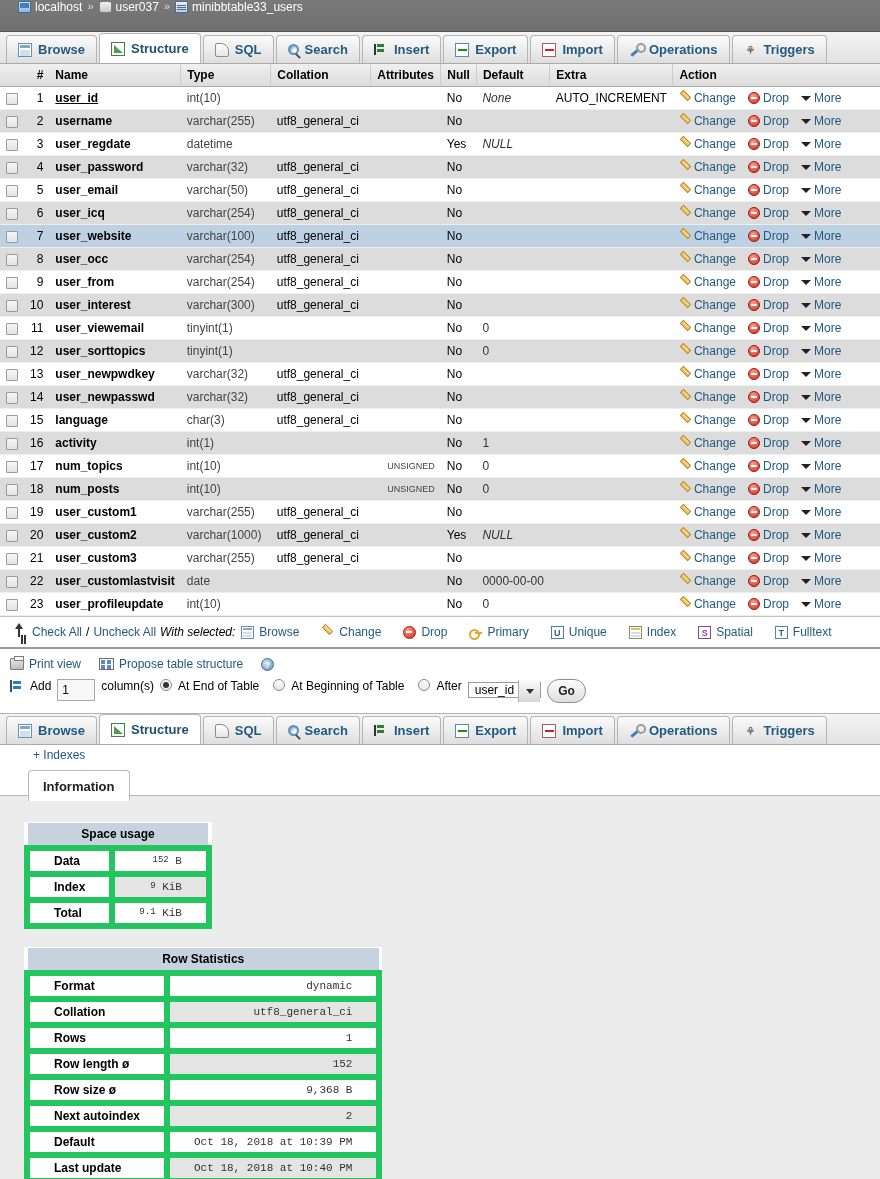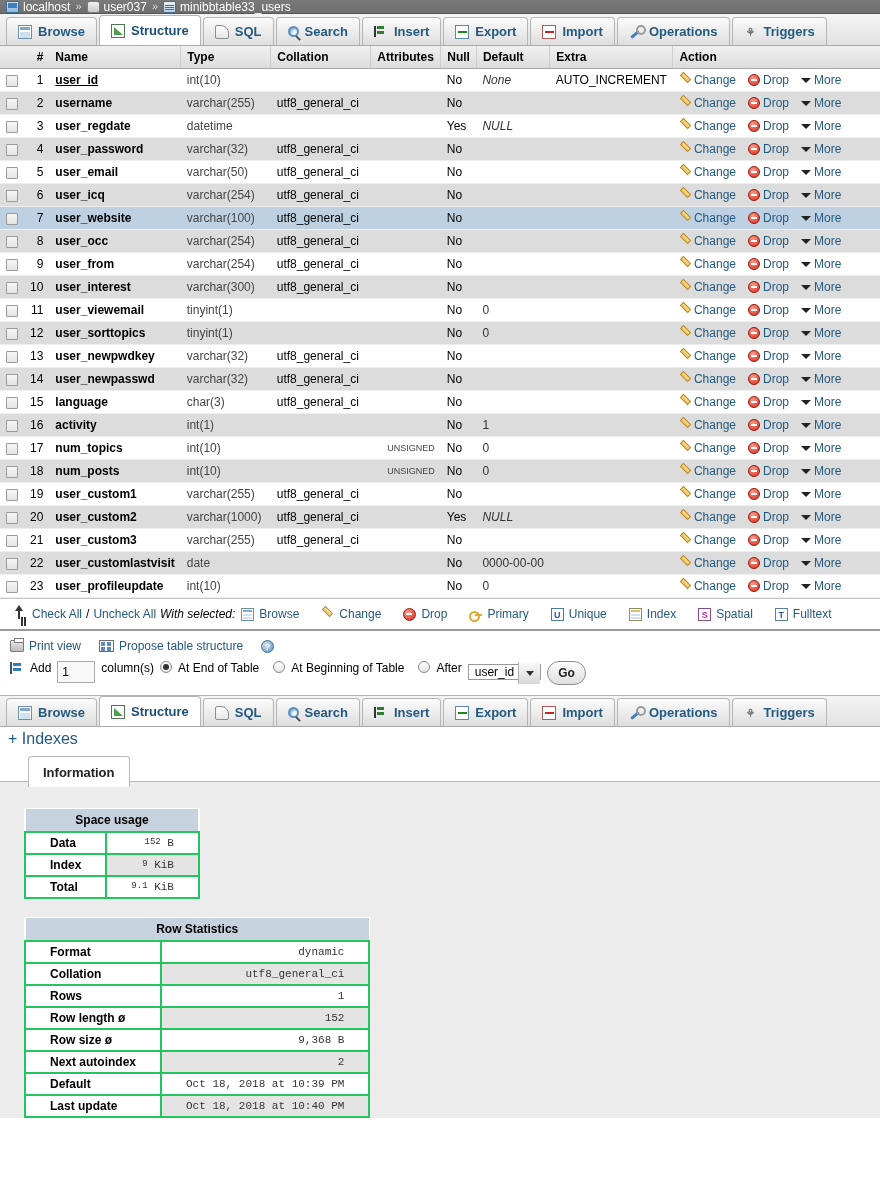--- a/index.html
+++ b/index.html
@@ -7,25 +7,25 @@
     margin: 0; padding: 0;
     width: 880px; height: 1179px;
     background: #fff;
     font-family: "Liberation Sans", sans-serif;
     font-size: 12px;
     color: #000;
     overflow: hidden;
   }
   
   .breadcrumb {
-    height: 14px;
+    height: 32px;
     background: linear-gradient(#7a7a7a, #6e6e6e);
     border-bottom: 1px solid #555;
     display: flex; align-items: flex-start;
-    padding: 0 6px;
+    padding: 0 18px;
     color: #fff;
     font-size: 12px;
   }
   .breadcrumb .crumb { display: flex; align-items: center; color: #fff; text-decoration: none; }
   .breadcrumb .sep { margin: 0 5px; color: #dcdcdc; font-size: 11px; }
   .bcicon { width: 13px; height: 12px; margin-right: 4px; display: inline-block; position: relative; }
   .ic-server { background: linear-gradient(#cfe3f5,#8db9de); border: 1px solid #3f6c92; border-radius: 1px; }
   .ic-server:after { content:""; position:absolute; left:1px; right:1px; top:1px; height:5px; background:#3f7fbf; }
   .ic-db { background: linear-gradient(#f2f2f2,#c9c9c9); border: 1px solid #7d7d7d; border-radius: 4px/2px; }
   .ic-table { background: linear-gradient(#e8eff7,#b9cfe4); border: 1px solid #4a6e8f; }
@@ -188,21 +188,21 @@
     display:flex; align-items:center; justify-content:center; }
   .selbtn:after { content:""; width:0;height:0;border-left:4px solid transparent;border-right:4px solid transparent;border-top:5px solid #333; }
   .gobtn {
     height: 24px; min-width: 34px; padding: 0 10px;
     border: 1px solid #8d8d8d; border-radius: 12px;
     background: linear-gradient(#fdfdfd,#dedede);
     font-weight: bold; font-size: 12px; color:#222; cursor:pointer;
   }
 
   
-  .indexes { padding: 3px 0 0 8px; font-size: 16px; }
+  .indexes { padding: 3px 0 0 8px; font-size: 12px; margin-left: 25px; }
   .indexes a { color: #235a81; text-decoration: none; }
 
   
   .infowrap { position: relative; margin-top: 8px; }
   .infotabs { position: relative; height: 26px; padding-left: 28px; z-index: 2; }
   .infotab {
     display:inline-flex; align-items:center; height: 26px; padding: 15px 14px;
     background: #fff; border:1px solid #b8b8b8; border-bottom:none;
     border-radius: 4px 4px 0 0; font-weight: bold; font-size: 13px; color:#222;
   }
@@ -213,21 +213,21 @@
     padding: 26px 0 0 24px;
     display: flex; align-items: flex-start; gap: 18px;
     margin-top: -1px;
     flex-direction: column;
   }
   table.stats { border-collapse: collapse; font-size: 12px; background:#fff; }
   table.stats th {
     background: #c6d2de; border:1px solid #fff; padding: 4px 8px;
     font-weight: bold; text-align: center; color:#000;
   }
-  table.stats td { border: 2px solid #22c55e; padding: 3px 24px; }
+  table.stats td { border: 6px solid #22c55e; padding: 3px 24px; }
   table.stats td.lbl { font-weight: bold; background:#fff; text-align:left; white-space:nowrap; }
   table.stats tr.alt td.lbl { background:#fff; }
   table.stats td.val {
     font-family: "Liberation Mono", monospace; font-size: 11px; color:#333;
     text-align: right; background:#fff; white-space:nowrap;
   }
   table.stats tr.alt td.val { background: #e4e4e4; }
   table.stats td.val .unit { font-size: 11px; }
   table.stats td.val .nb { font-size: 9px; vertical-align: 2px; }
   .su td.val { text-align:right; }

